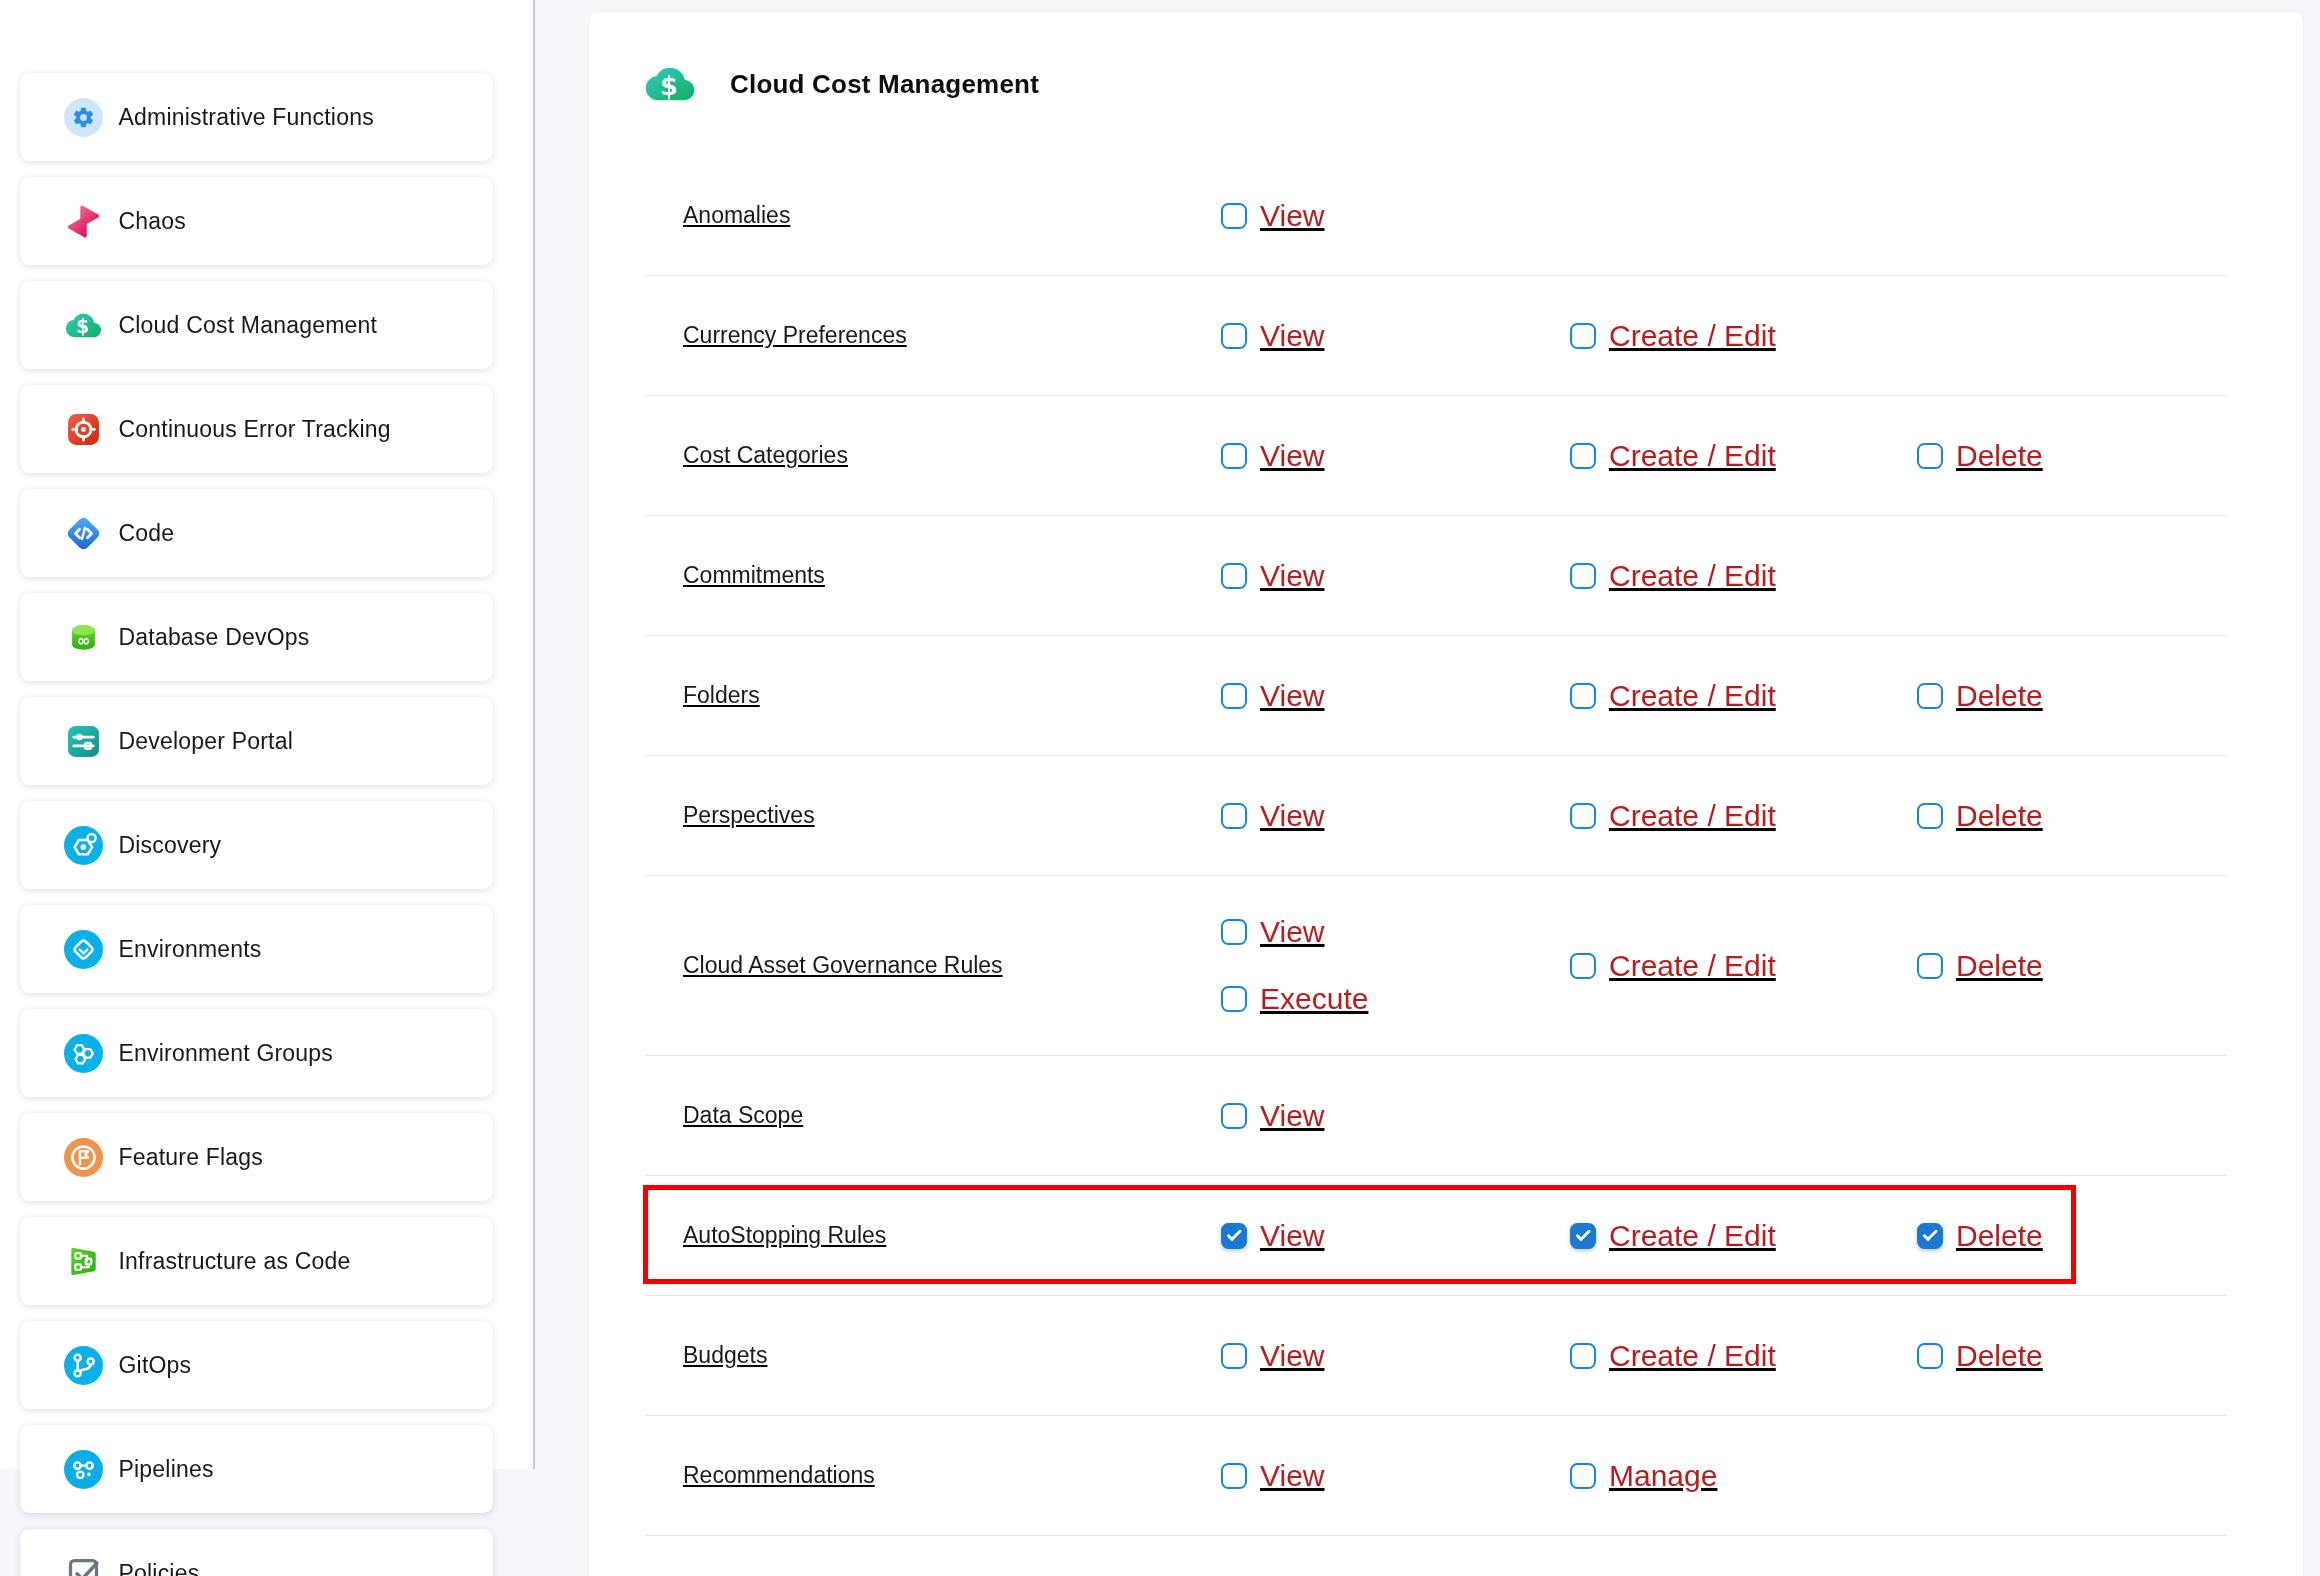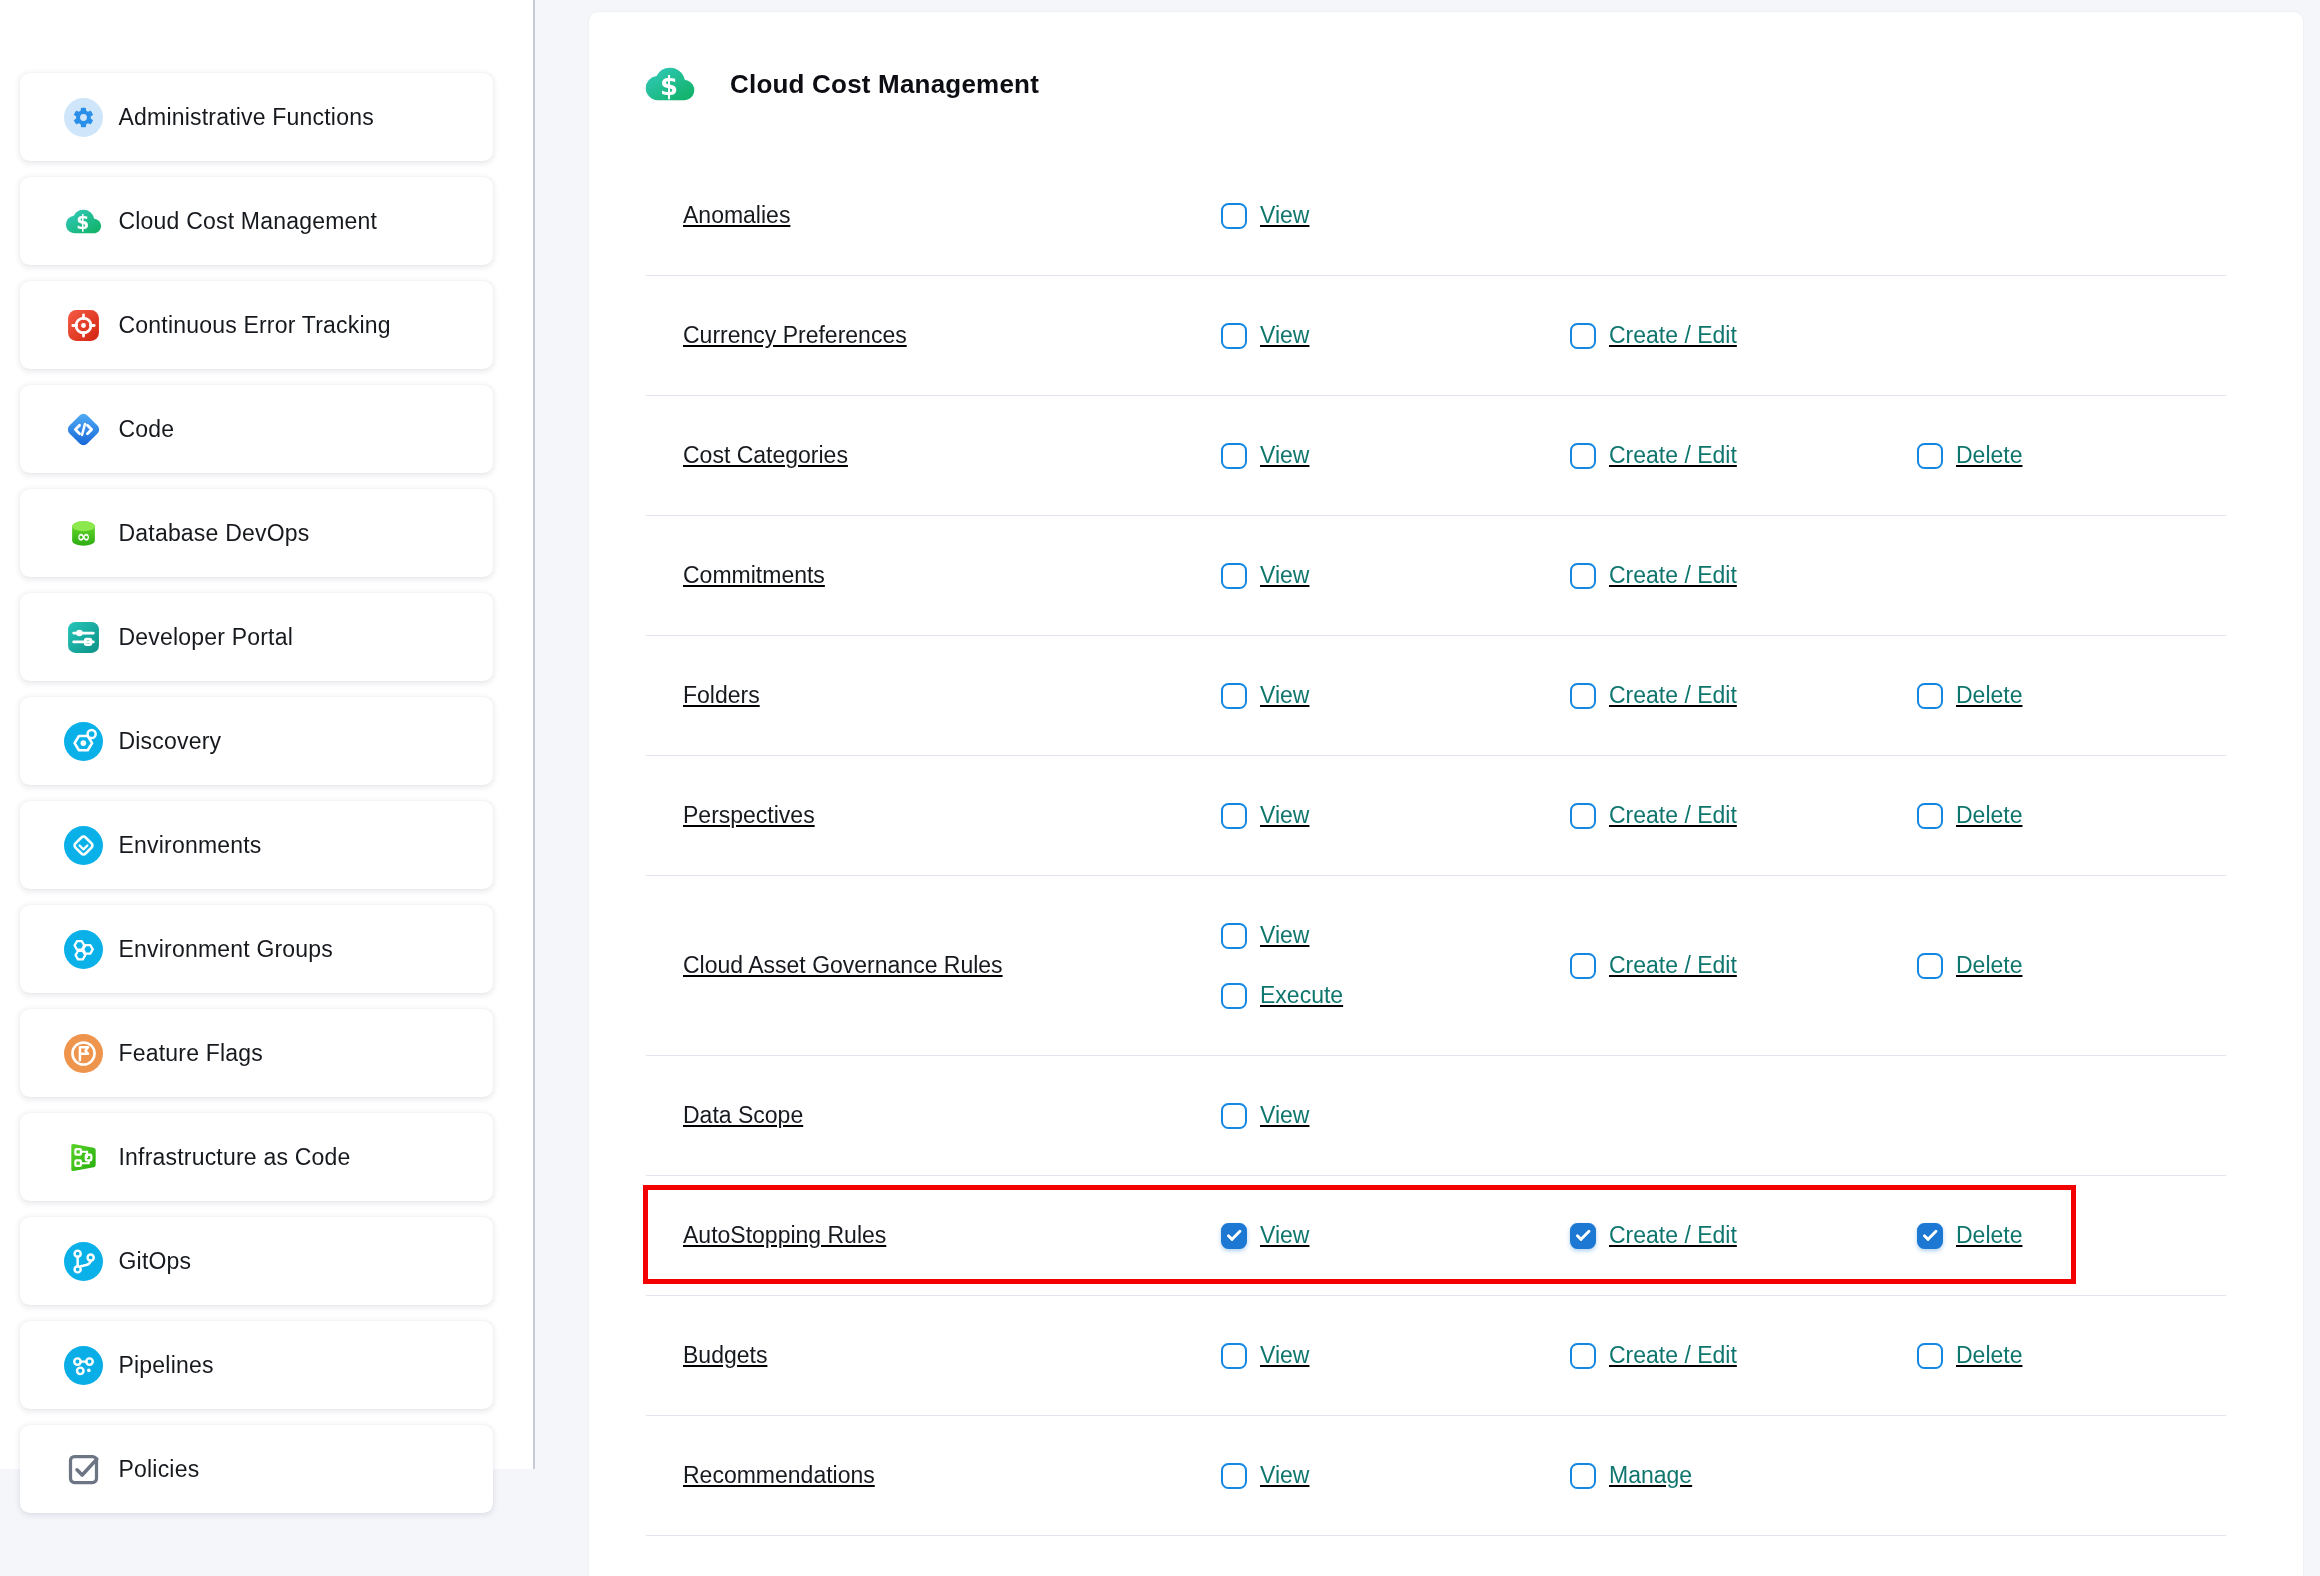--- a/index.html
+++ b/index.html
@@ -32,36 +32,49 @@
   .resource { padding-left:37px; font-size:23px; color:#16191e; }
   .cell { display:flex; flex-direction:column; gap:33px; justify-content:center; }
 
   .cb { display:flex; align-items:center; gap:13px; cursor:pointer; width:max-content; }
   .cb .box { width:26px; height:26px; border-radius:7.4px; border:2.8px solid #1487e3;
     background:#fff; display:flex; align-items:center; justify-content:center; flex:0 0 26px; }
   .cb .box svg { display:none; width:20.4px; height:20.4px; }
   .cb .box.checked { background:#1d78d3; border-color:#1d78d3;
     box-shadow:0 1.9px 4.6px rgba(29,120,211,0.35); }
   .cb .box.checked svg { display:block; }
-  .cb .cb-text { font-size:23px; color:#0f766e; }
+  .cb .cb-text { font-size:30px; color:#b91c1c; }
 
   .red-annotation { position:absolute; left:-2.8px; top:9.3px; height:99px; width:1433px;
     border:5.6px solid #f30000; pointer-events:none; z-index:5; }
 </style>
 </head>
 <body>
 
 <aside class="sidebar">
   <div class="sidebar-list" id="sidebar-list">
       <div class="module-card">
         <span class="mod-icon"><svg viewBox="0 0 24 24">
             <circle cx="12" cy="12" r="12" fill="#cfe6fa"></circle>
     <path fill="#2a8fe8" transform="translate(4.8 4.8) scale(0.6)" d="M19.4 13c.04-.32.1-.65.1-1s-.06-.68-.1-1l2.1-1.65a.5.5 0 0 0 .12-.64l-2-3.46a.5.5 0 0 0-.6-.22l-2.5 1a7.3 7.3 0 0 0-1.7-1l-.4-2.6A.5.5 0 0 0 13.9 2h-4a.5.5 0 0 0-.5.43l-.37 2.6c-.61.25-1.17.6-1.7 1l-2.5-1a.5.5 0 0 0-.6.22l-2 3.46a.5.5 0 0 0 .12.64L4.5 11c-.05.32-.1.66-.1 1s.03.68.08 1l-2.1 1.65a.5.5 0 0 0-.12.64l2 3.46c.12.22.38.3.6.22l2.5-1c.52.4 1.08.74 1.7 1l.37 2.6c.05.25.26.43.5.43h4c.25 0 .46-.18.5-.43l.37-2.6a7.3 7.3 0 0 0 1.7-1l2.5 1c.23.09.48 0 .6-.22l2-3.46a.5.5 0 0 0-.12-.64L19.4 13zM12 15.5A3.5 3.5 0 1 1 15.5 12 3.5 3.5 0 0 1 12 15.5z"></path>
           </svg></span>
         <span class="mod-label">Administrative Functions</span>
+      </div>
+      <div class="module-card">
+        <span class="mod-icon"><svg viewBox="0 0 24 24">
+    <defs>
+              <linearGradient id="g0" x1="0" y1="0" x2="1" y2="1">
+      <stop offset="0" stop-color="#f4628f"></stop>
+                <stop offset="1" stop-color="#d6165e"></stop>
+              </linearGradient>
+            </defs>
+    <path fill="url(#g0)" stroke="url(#g0)" stroke-width="2" stroke-linejoin="round" d="M11 3.2 L20.6 8.6 L11 14 Z"></path>
+    <path fill="url(#g0)" stroke="url(#g0)" stroke-width="2" stroke-linejoin="round" d="M13 20.8 L3.4 15.4 L13 10 Z"></path>
+          </svg></span>
+        <span class="mod-label">Chaos</span>
       </div>
       <div class="module-card">
         <span class="mod-icon"><svg viewBox="0 0 24 24">
     <defs>
               <linearGradient id="g1" x1="0" y1="0" x2="1" y2="1">
       <stop offset="0" stop-color="#33cbc0"></stop>
                 <stop offset="1" stop-color="#0fb061"></stop>
               </linearGradient>
             </defs>
     <path fill="url(#g1)" d="M19.35 10.04A7.49 7.49 0 0 0 12 4a7.48 7.48 0 0 0-6.64 4.04A5.99 5.99 0 0 0 0 14c0 3.31 2.69 6 6 6h13c2.76 0 5-2.24 5-5 0-2.64-2.05-4.78-4.65-4.96z" transform="translate(1.2 1.2) scale(0.9)"></path>

